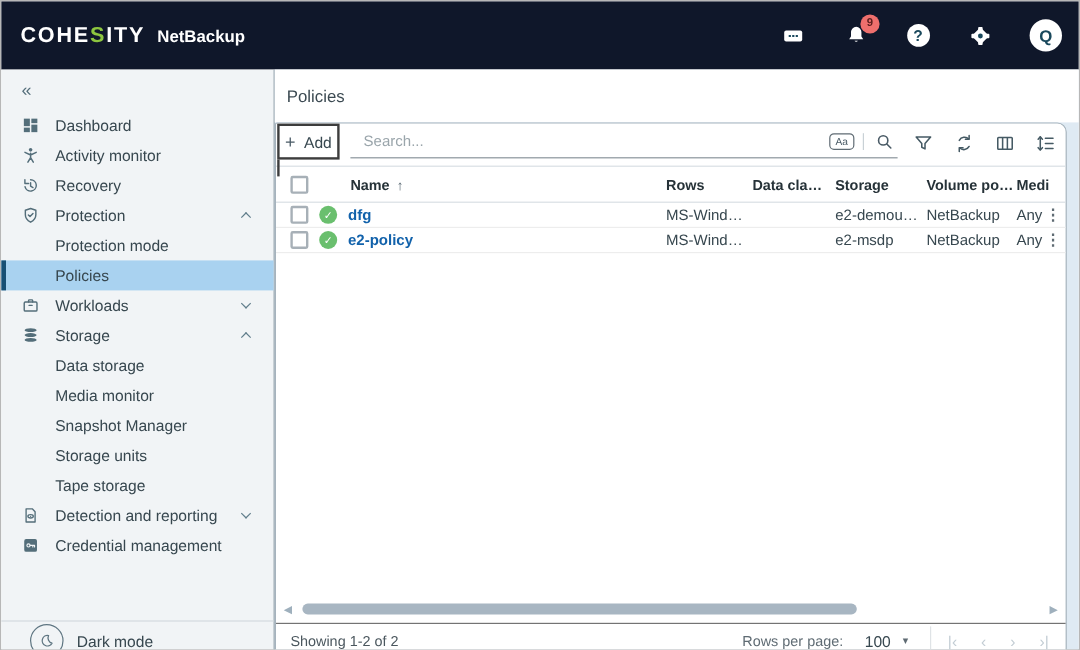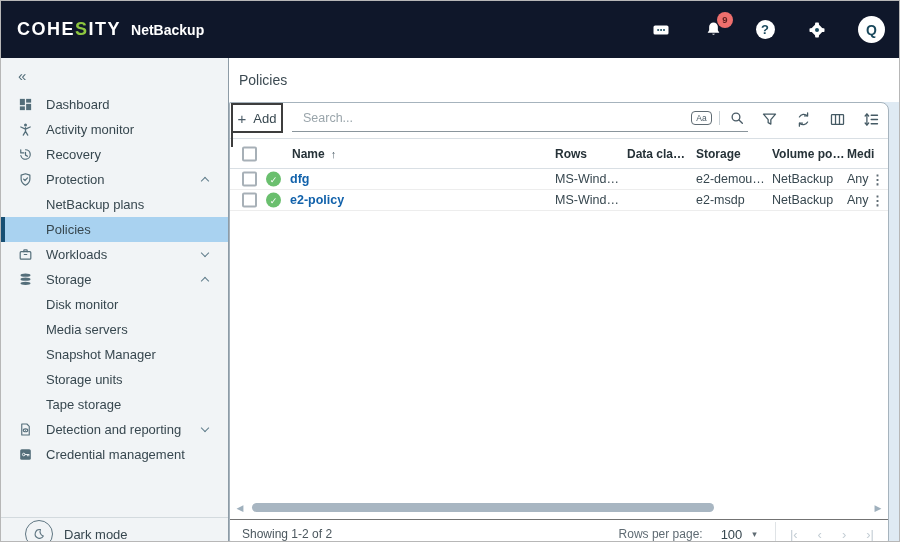--- a/index.html
+++ b/index.html
@@ -177,21 +177,21 @@
             <svg width="15" height="15" viewBox="0 0 24 24" fill="none" stroke="#546e7a" stroke-width="1.9" stroke-linecap="round" stroke-linejoin="round">
                 <path d="M12 2.8l7 2.3v6c0 5-3 7.9-7 10-4-2.1-7-5-7-10v-6z"></path>
                 <path d="M9 11.4l2.2 2.2 4-4.2"></path>
               </svg>
           </span>
           <span>Protection</span>
           <span class="chev chev-up"></span>
         </div>
 
         <div class="nav-item nav-sub">
-          <span>NetBackup plans</span>
+          <span>Protection mode</span>
         </div>
 
         <div class="nav-item nav-sub selected">
           <span>Policies</span>
         </div>
 
         <div class="nav-item">
           <span class="ni-icon">
             <svg width="15" height="15" viewBox="0 0 24 24" fill="none" stroke="#546e7a" stroke-width="1.9" stroke-linecap="round" stroke-linejoin="round">
                 <rect x="3.5" y="7.5" width="17" height="12" rx="1.5"></rect>
@@ -209,24 +209,24 @@
                 <ellipse cx="12" cy="5" rx="8" ry="2.6"></ellipse>
                 <ellipse cx="12" cy="11.5" rx="8" ry="2.6"></ellipse>
                 <ellipse cx="12" cy="18" rx="8" ry="2.6"></ellipse>
               </svg>
           </span>
           <span>Storage</span>
           <span class="chev chev-up"></span>
         </div>
 
         <div class="nav-item nav-sub">
-          <span>Disk monitor</span>
-        </div>
-        <div class="nav-item nav-sub">
-          <span>Media servers</span>
+          <span>Data storage</span>
+        </div>
+        <div class="nav-item nav-sub">
+          <span>Media monitor</span>
         </div>
         <div class="nav-item nav-sub">
           <span>Snapshot Manager</span>
         </div>
         <div class="nav-item nav-sub">
           <span>Storage units</span>
         </div>
         <div class="nav-item nav-sub">
           <span>Tape storage</span>
         </div>

